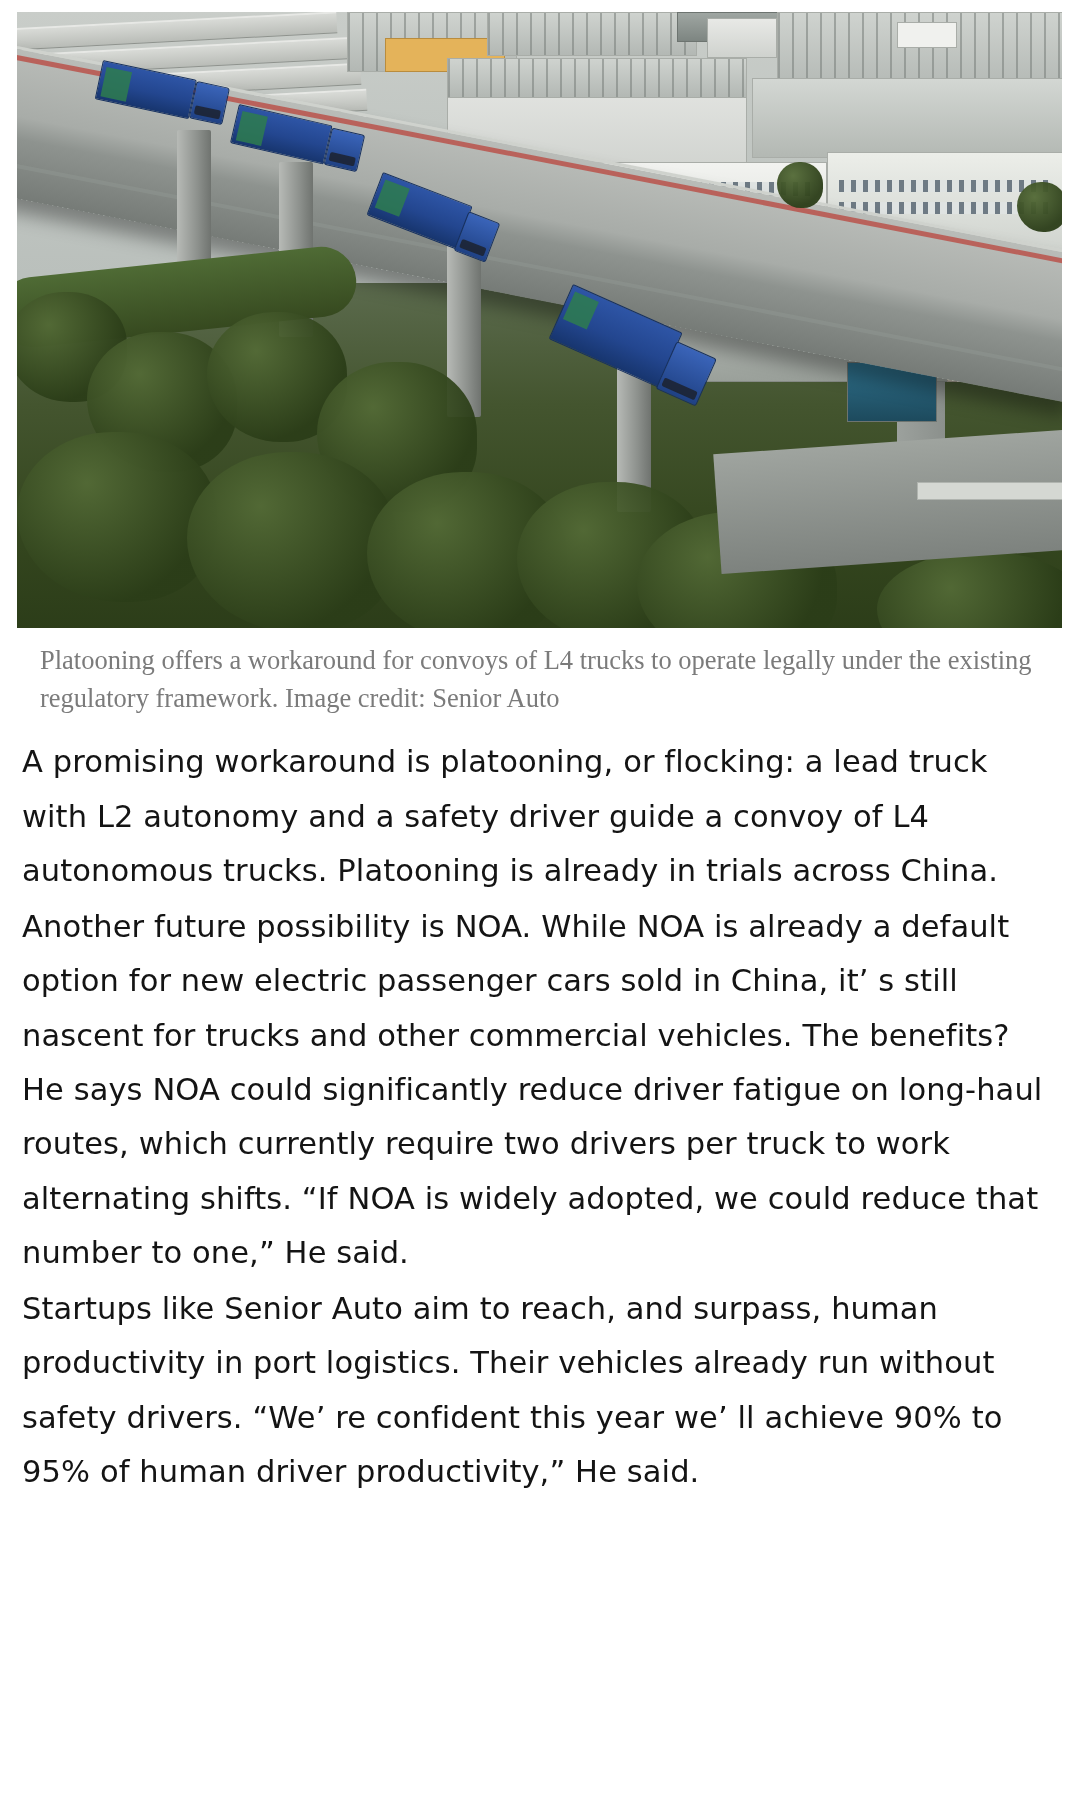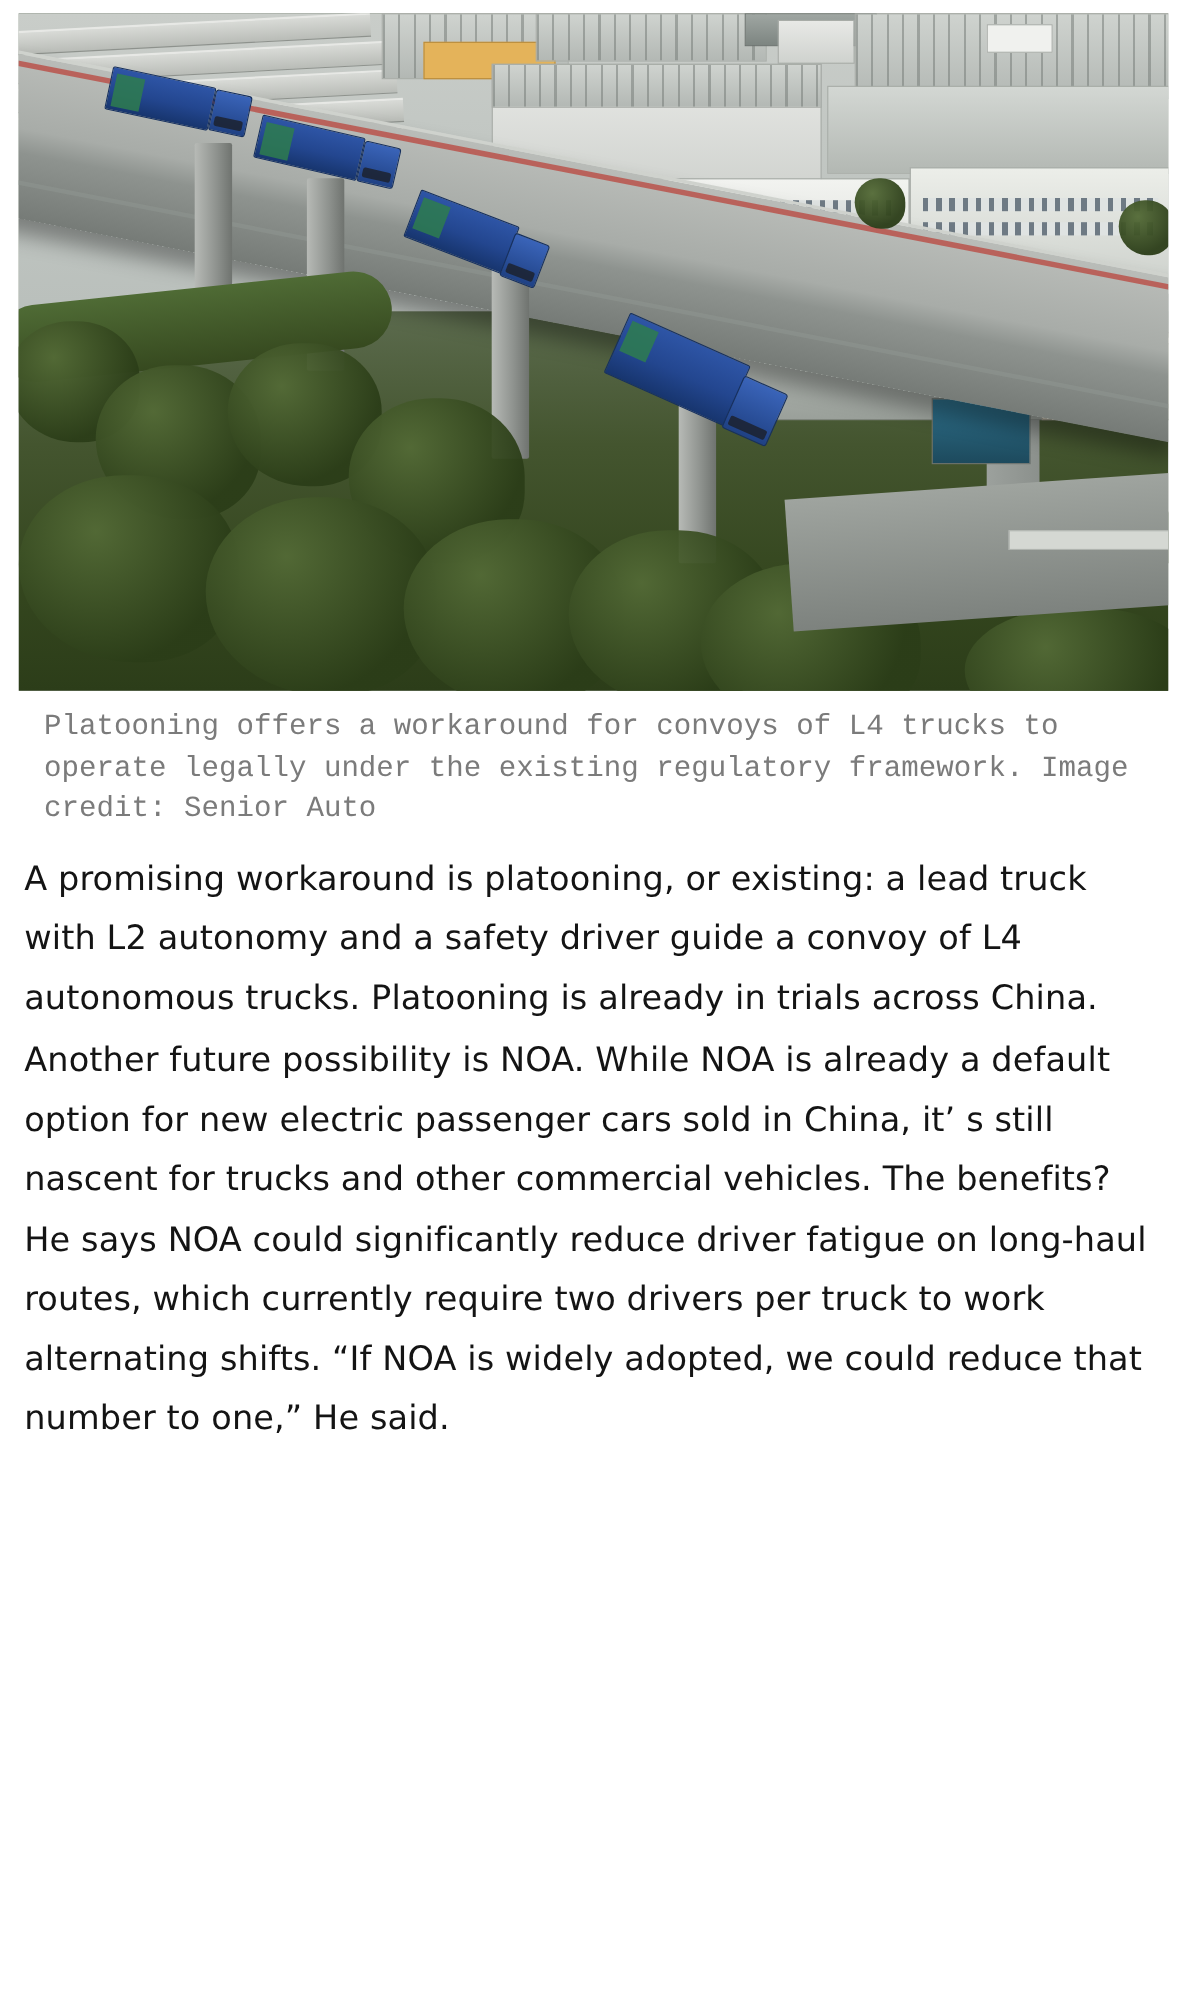--- a/index.html
+++ b/index.html
@@ -165,21 +165,21 @@
     border: 1px solid #80857f;
   }
   .car.d { background: linear-gradient(180deg, #6b7076, #3e4247); }
 
   
   .caption {
     padding: 14px 22px 0 22px;
     color: #7b7b7b;
     font-size: 26.5px;
     line-height: 1.42;
-    font-family: Liberation Mono, monospace;
+    font-family: Liberation Serif, serif;
   }
 
   
   .body {
     padding: 18px 22px 0 22px;
   }
   .body p {
     margin: 0 0 2px 0;
     color: #141414;
     font-size: 30.5px;
@@ -291,17 +291,18 @@
 
         <div class="road" style="left:700px;top:430px;width:350px;height:120px;transform:rotate(-4deg);background:linear-gradient(180deg,#9fa49f,#7d827e);"></div>
         <div class="bldg" style="left:900px;top:470px;width:150px;height:18px;background:#d5d8d3;border-color:#b0b4af;"></div>
       </div>
     </div>
 
     <figcaption class="caption">Platooning offers a workaround for convoys of L4 trucks to operate legally under the existing regulatory framework. Image credit: Senior Auto</figcaption>
   </figure>
 
   <div class="body">
-    <p>A promising workaround is platooning, or existing: a lead truck with L2 autonomy and a safety driver guide a convoy of L4 autonomous trucks. Platooning is already in trials across China.</p>
+    <p>A promising workaround is platooning, or flocking: a lead truck with L2 autonomy and a safety driver guide a convoy of L4 autonomous trucks. Platooning is already in trials across China.</p>
     <p>Another future possibility is NOA. While NOA is already a default option for new electric passenger cars sold in China, it’ s still nascent for trucks and other commercial vehicles. The benefits? He says NOA could significantly reduce driver fatigue on long-haul routes, which currently require two drivers per truck to work alternating shifts. “If NOA is widely adopted, we could reduce that number to one,” He said.</p>
+    <p>Startups like Senior Auto aim to reach, and surpass, human productivity in port logistics. Their vehicles already run without safety drivers. “We’ re confident this year we’ ll achieve 90% to 95% of human driver productivity,” He said.</p>
   </div>
 
 </div>
 
 </body></html>

